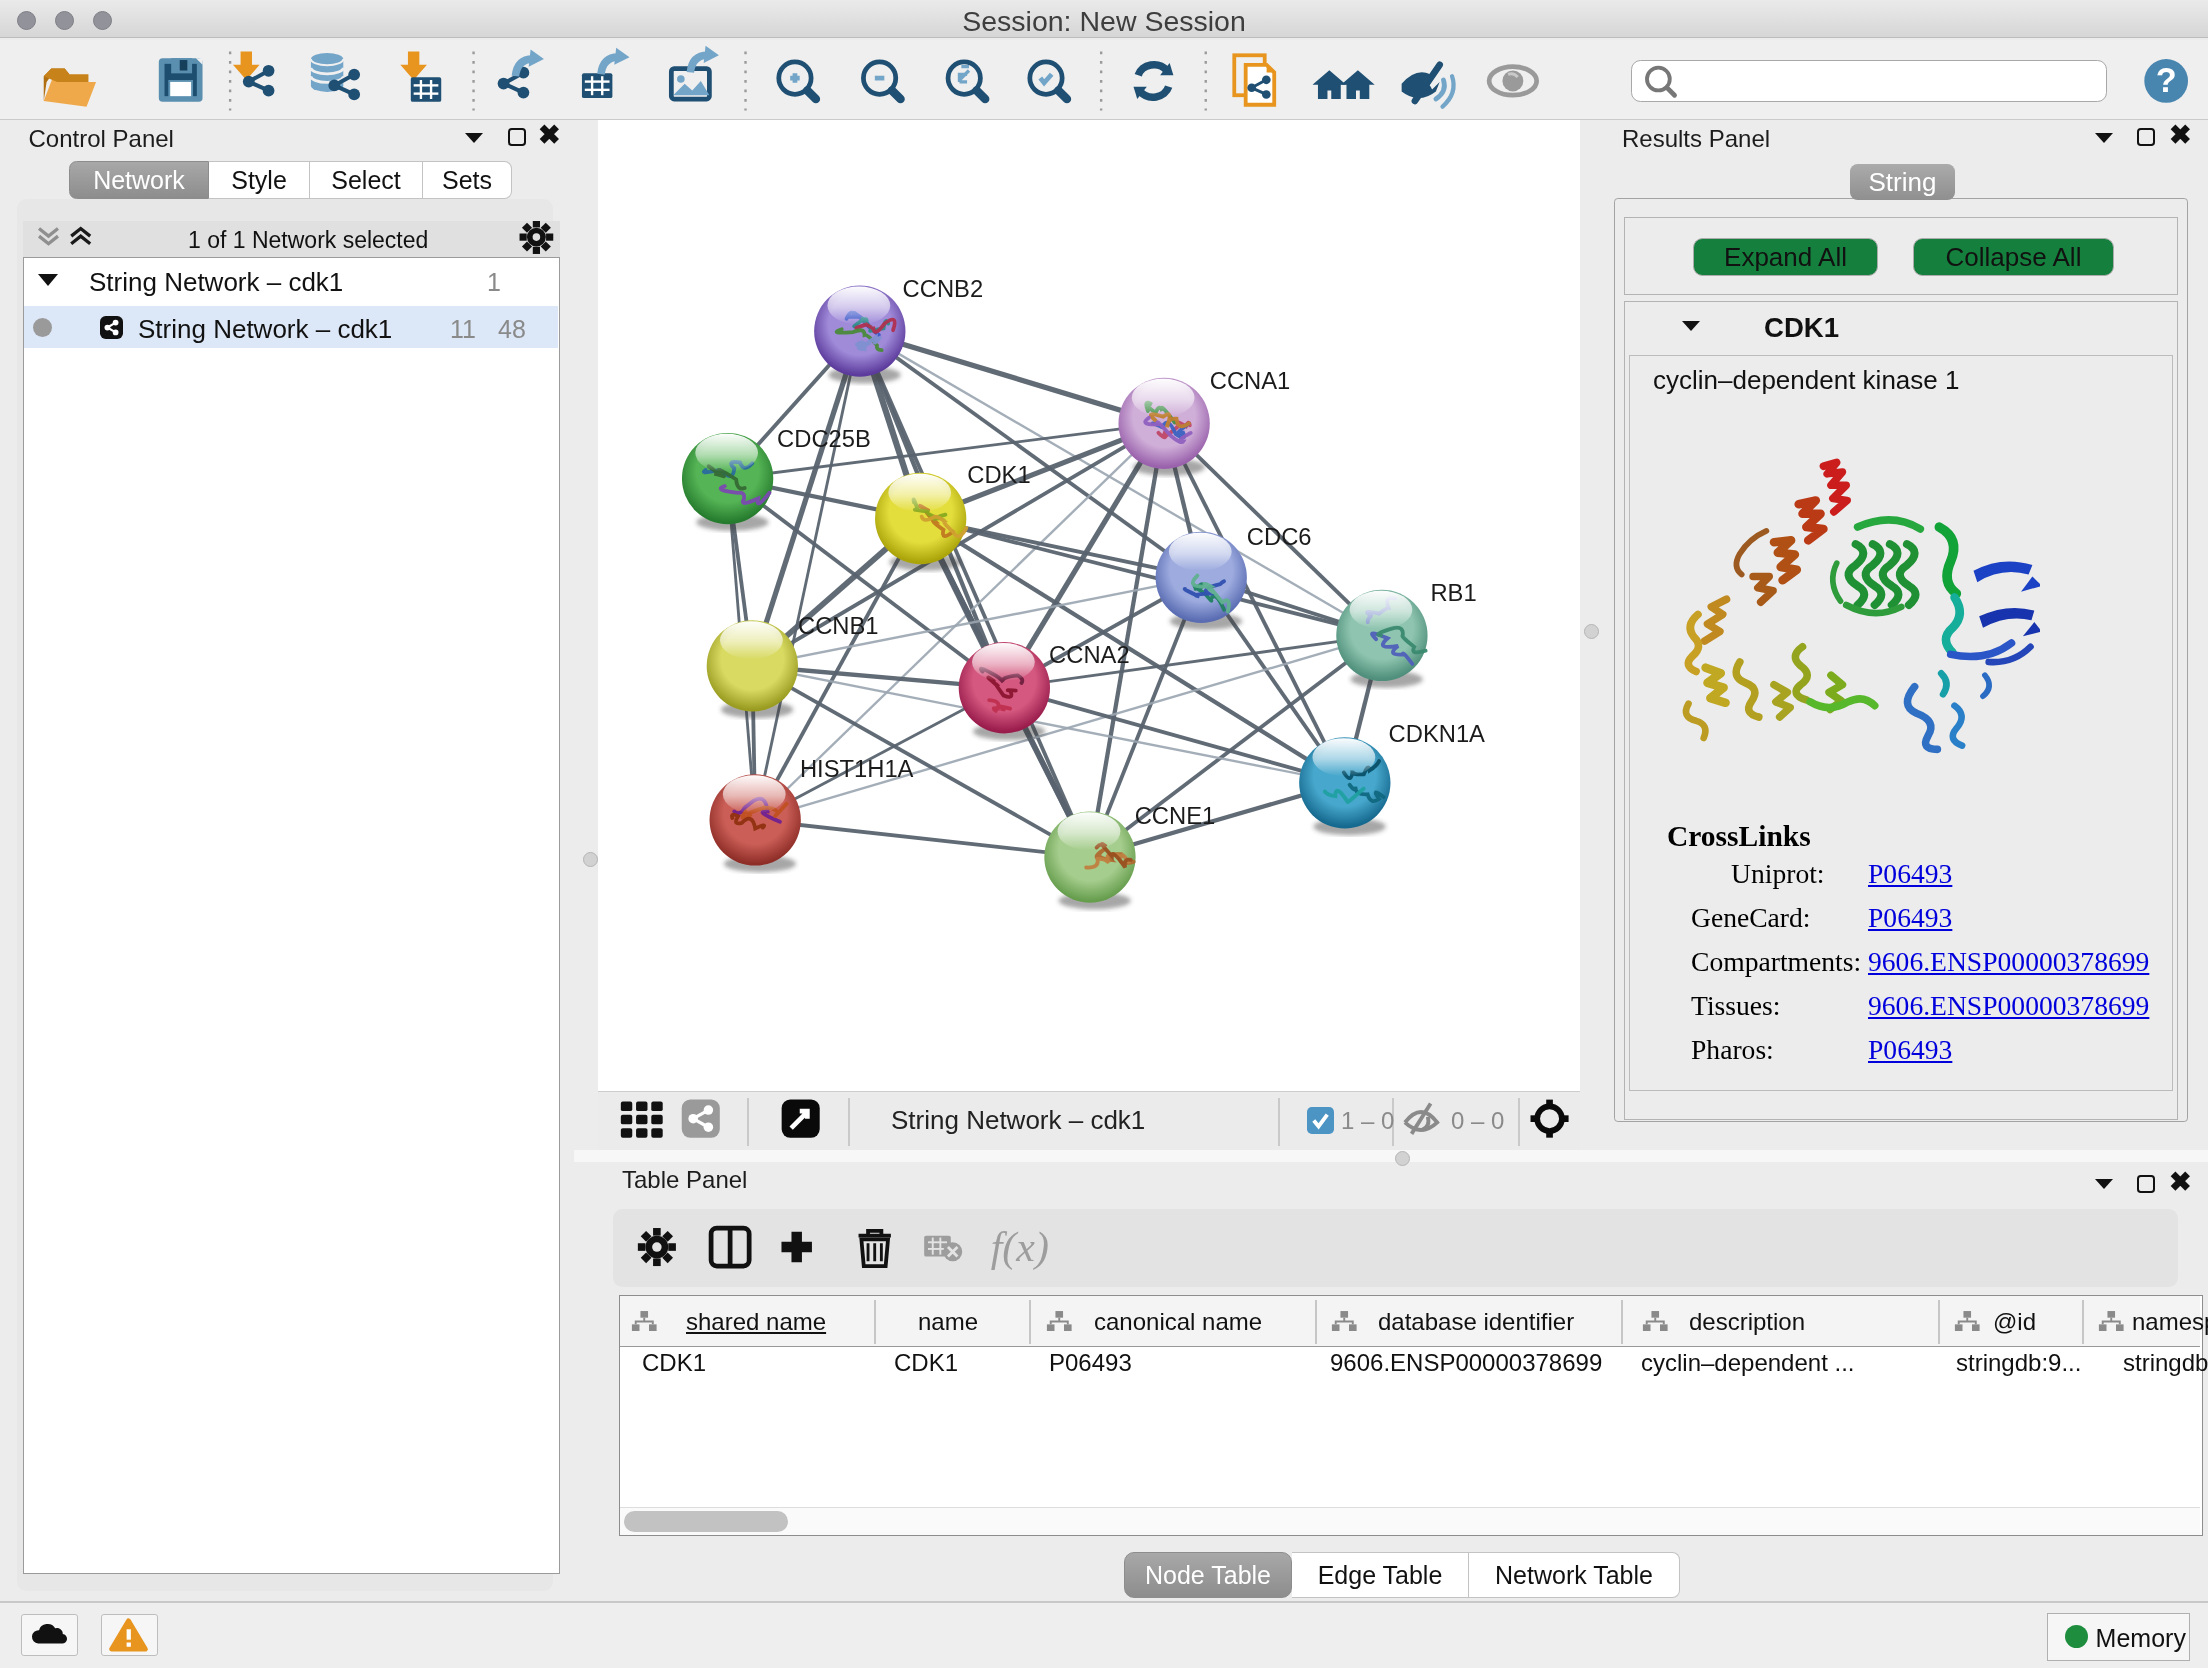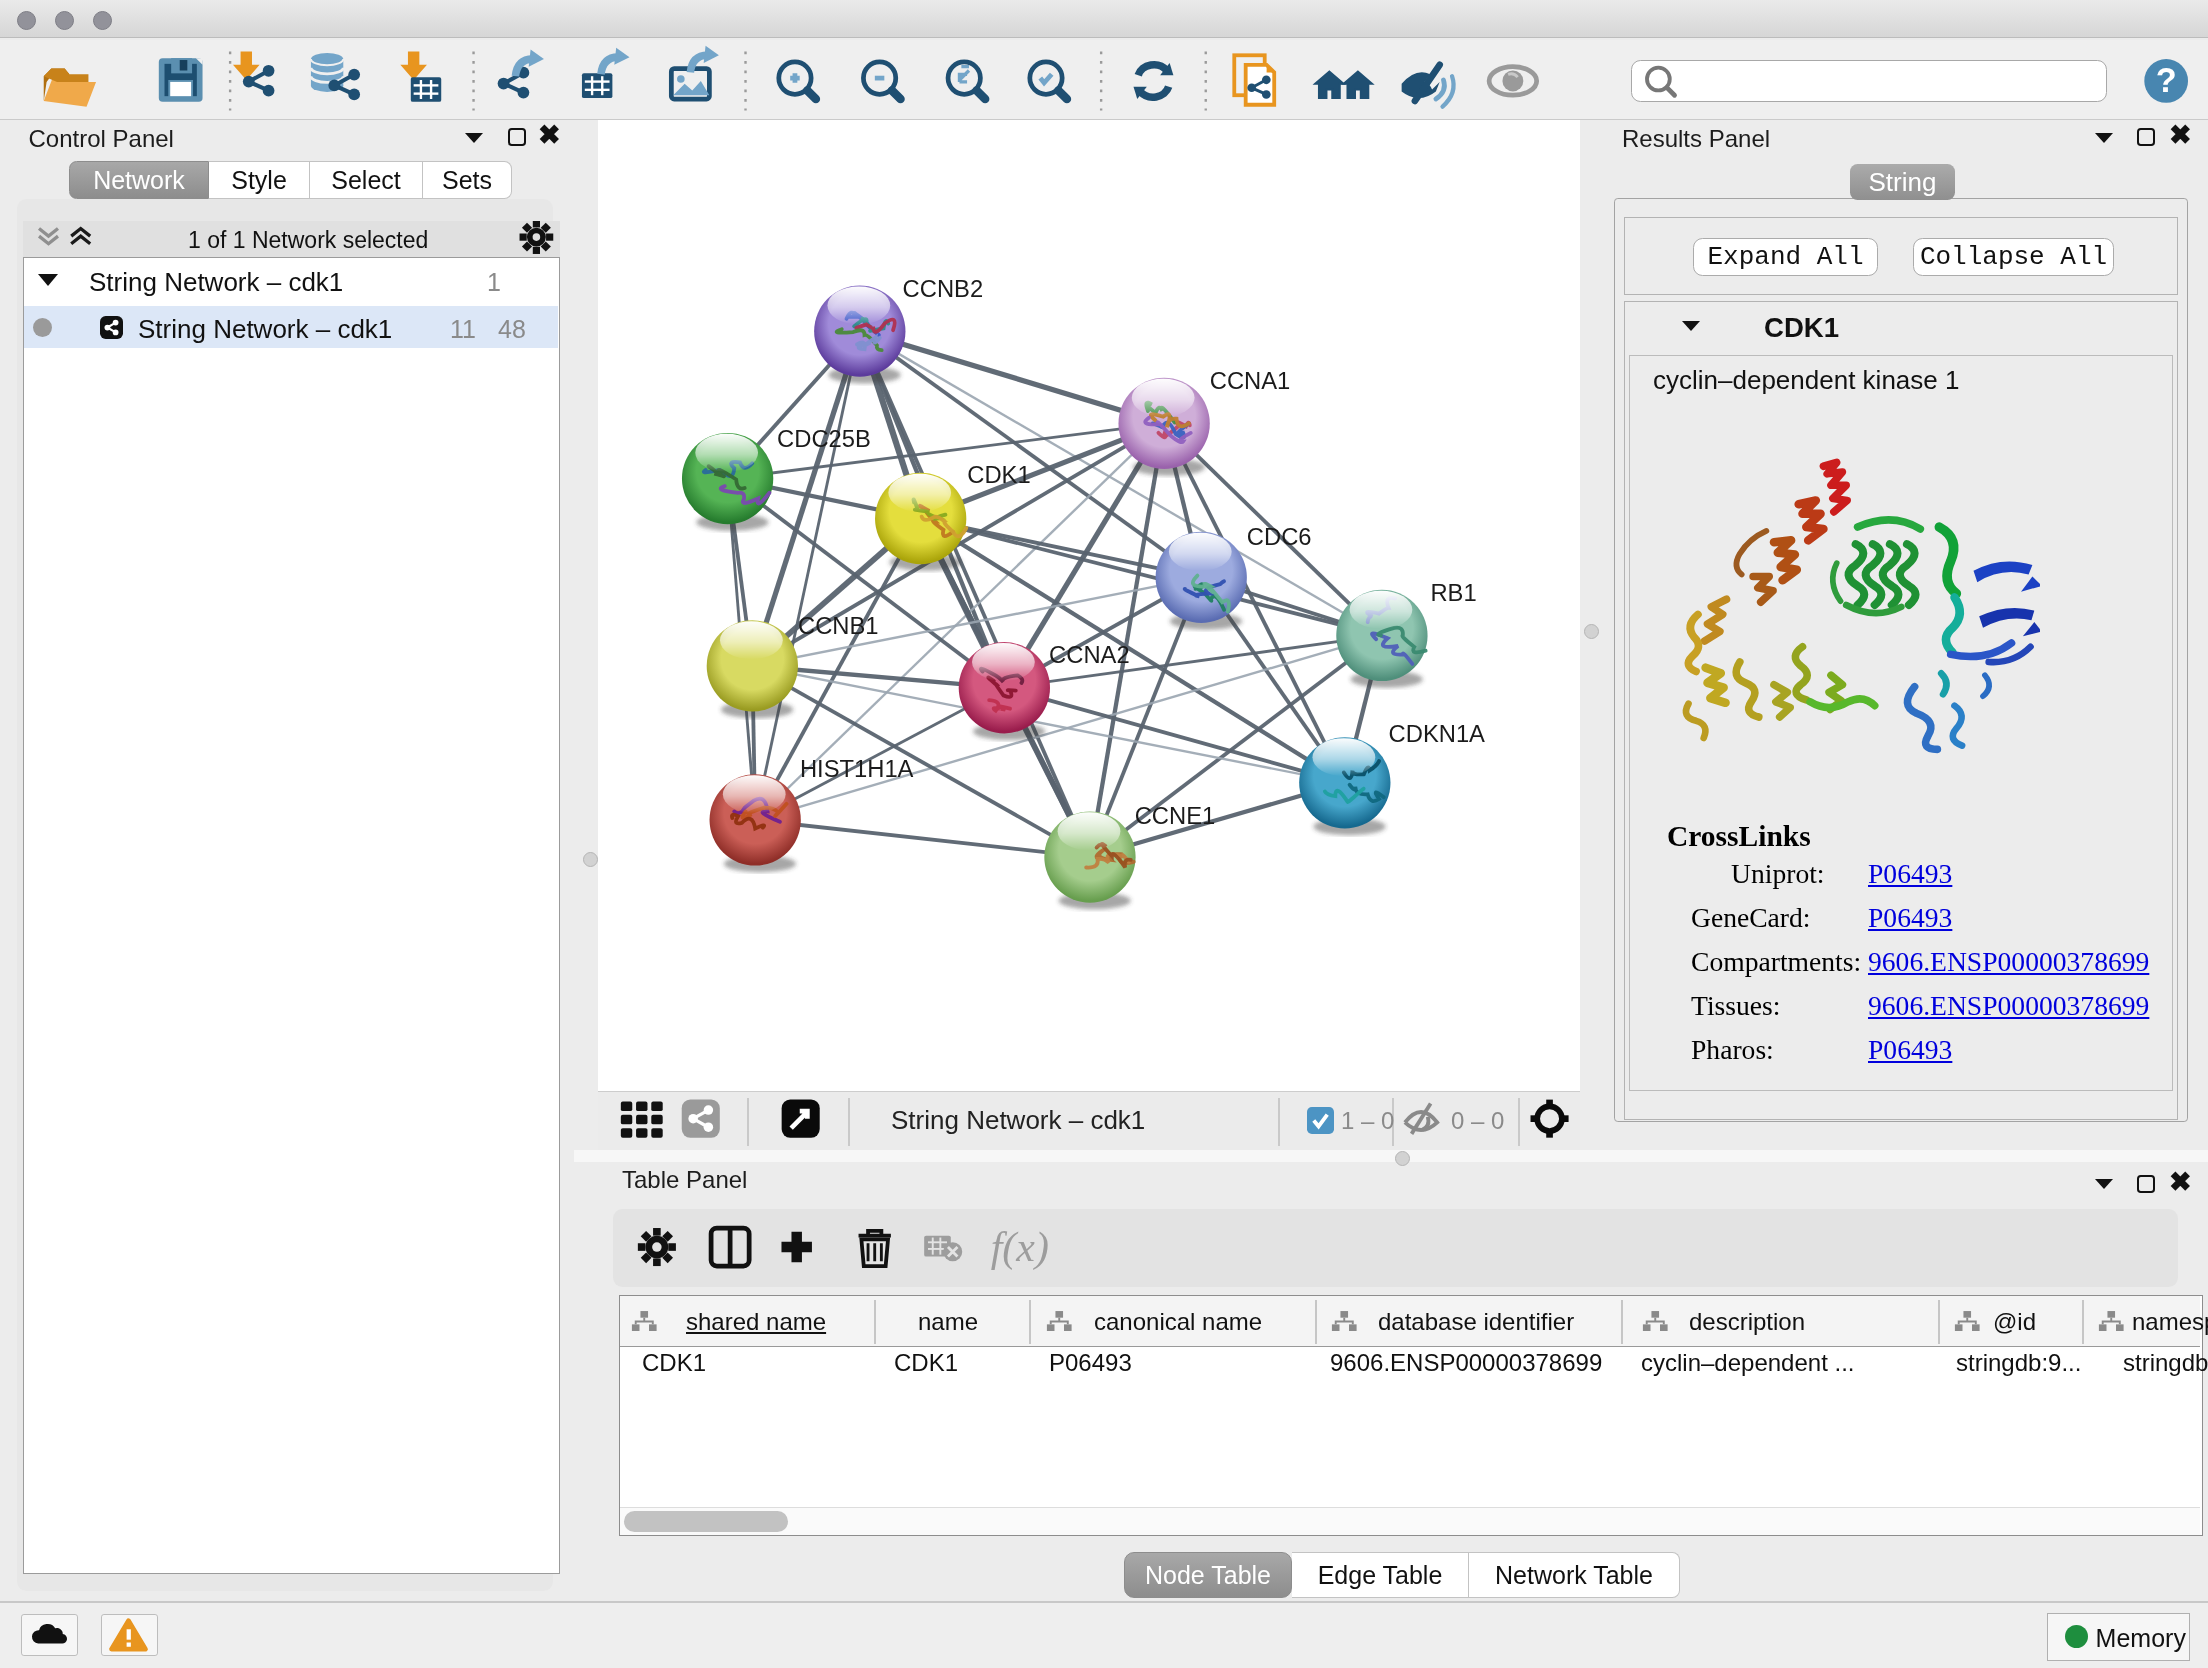--- a/index.html
+++ b/index.html
@@ -46,22 +46,22 @@
 
 
 #rp-title { position:absolute; left:1622px; top:125px; font-size:24px; color:#1c1c1c; }
 #rp-outer { position:absolute; left:1614px; top:198px; width:574px; height:924px;
   border:1.9px solid #a3a3a3; border-radius:3.8px; }
 #rp-tab { position:absolute; left:1850px; top:164px; width:105px; height:36px;
   background:linear-gradient(#ababab,#8f8f8f); border-radius:7.6px; color:#fff;
   font-size:26px; text-align:center; line-height:36px; }
 #rp-box1 { position:absolute; left:1624px; top:217px; width:554px; height:78px; border:1.9px solid #b3b3b3; }
 #rp-box2 { position:absolute; left:1624px; top:301px; width:554px; height:819px; border:1.9px solid #b3b3b3; }
-.btn { position:absolute; background:#ffffff; border:1.9px solid #ababab; border-radius:9.5px;
-  font-size:26px; color:#111; text-align:center;font-family:Liberation Mono, monospace; }
+.btn { position:absolute; background:#15803d; border:1.9px solid #ababab; border-radius:9.5px;
+  font-size:26px; color:#111; text-align:center; }
 #rp-inner { position:absolute; left:1629px; top:355px; width:544px; height:736px; border:1px solid #bbb; }
 .serif { font-family:"Liberation Serif", serif; }
 .link { color:#0000dd; text-decoration:underline; }
 
 
 #tp-title { position:absolute; left:622px; top:1166px; font-size:24px; color:#1c1c1c; }
 #tp-toolbar { position:absolute; left:613px; top:1209px; width:1565px; height:78px;
   background:#e3e3e3; border-radius:9.5px; }
 #tp-table { position:absolute; left:619px; top:1295px; width:1584px; height:241px;
   background:#fff; border:1.9px solid #8d8d8d; }
@@ -81,20 +81,21 @@
   border:1.9px solid #bdbdbd; border-radius:2.9px; }
 #memory { position:absolute; left:2047px; top:1613px; width:143px; height:48px;
   background:#f6f6f6; border:1.9px solid #b0b0b0; font-size:25px; color:#111; }
 </style>
 </head>
 <body>
 <div id="titlebar">
   <div class="light" style="left:17px;"></div>
   <div class="light" style="left:55px;"></div>
   <div class="light" style="left:93px;"></div>
+  <div id="title">Session: New Session</div>
 </div>
 <div id="toolbar">
     <div id="searchbox"></div>
     <svg width="2208" height="80" viewBox="0 0 2322 84" style="position:absolute;left:0;top:0;">
       <path d="M46 64 L56 38 h20 l5 6 h20 l-10 26 z" fill="#f0a94a"></path>
       <path d="M46 64 V38 l8-8 h14 l5 6 h-18 l-6 8 z" fill="#b06f10"></path>
       <path d="M46 38 l8-8 h14 l5 6 h20 v8 h-33 z" fill="#c8821a"></path>
       <rect x="167" y="19" width="46" height="46" rx="4" fill="#5b8fb0"></rect>
       <path d="M206 19 h7 v7 z" fill="#efefef"></path>
       <rect x="173" y="25" width="34" height="34" fill="#1d4e70"></rect>

